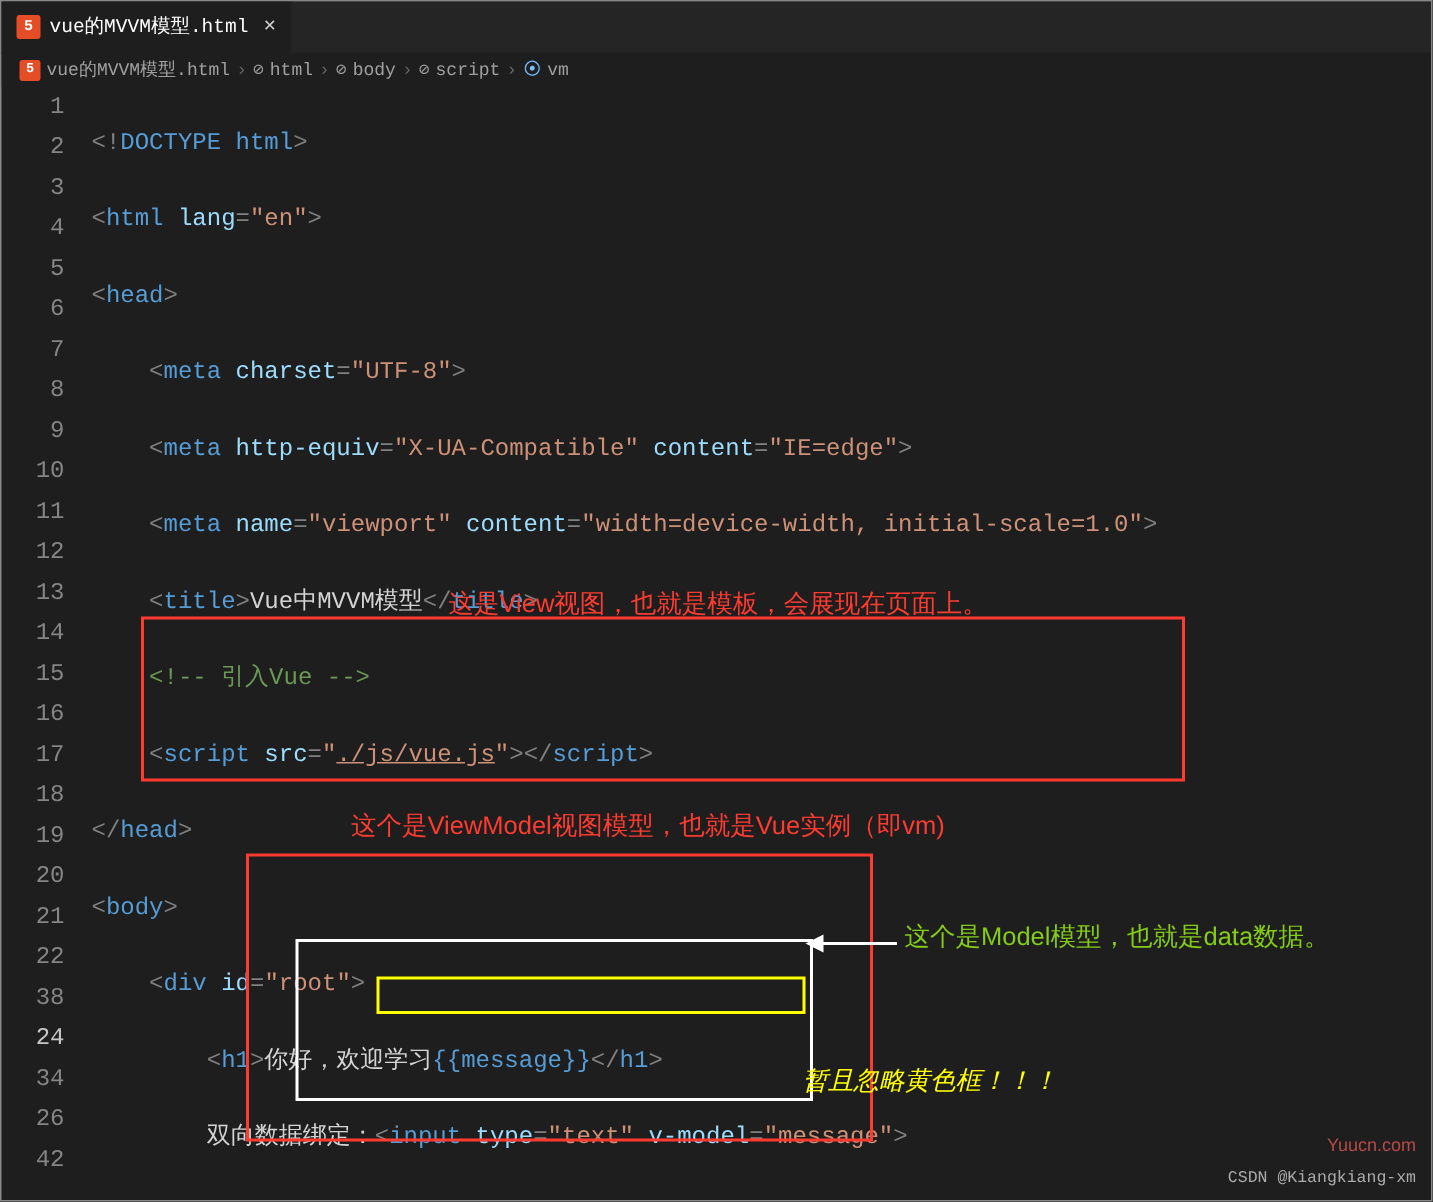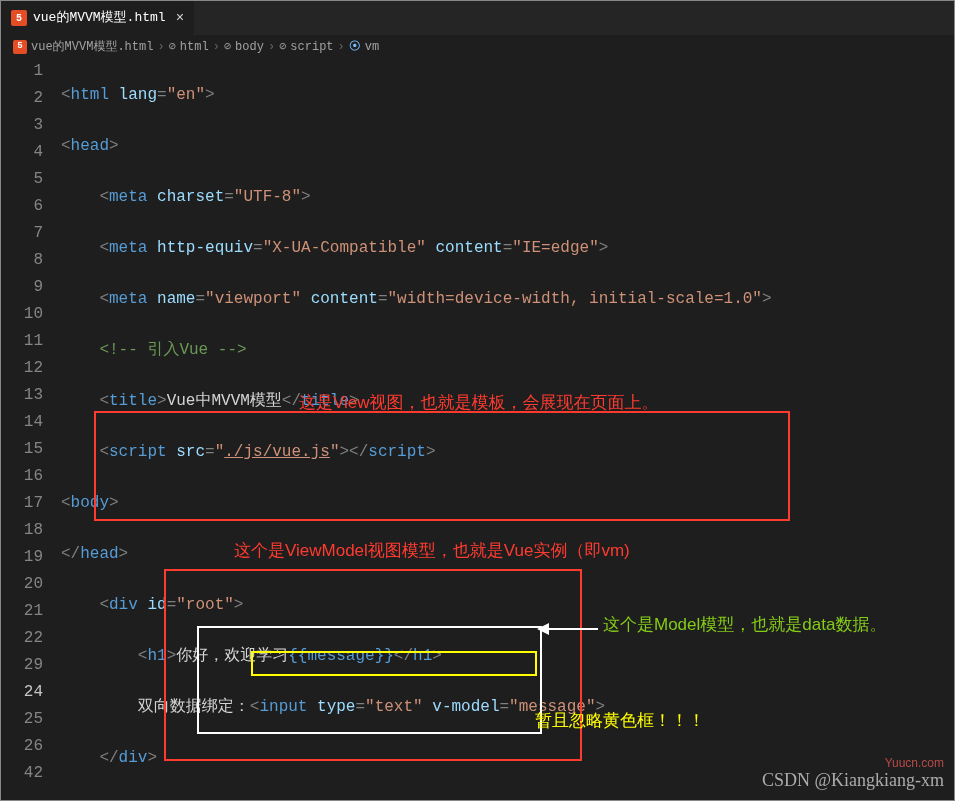--- a/index.html
+++ b/index.html
@@ -92,20 +92,21 @@
   color: #ff3b30;
   font-size: 17px;
   font-family: "Microsoft YaHei", sans-serif;
   white-space: nowrap;
 }
 .annot-white {
   color: #84cc16;
 }
 .annot-yellow {
   color: #ffff00;
+  font-style: italic;
 }
 .box {
   position: absolute;
   border: 2px solid #ff3b30;
   pointer-events: none;
 }
 .box-white { border-color: #ffffff; }
 .box-yellow { border-color: #ffff00; }
 
 .arrow-line {
@@ -127,22 +128,22 @@
   color: #c94f4f;
   font-family: Arial, sans-serif;
   font-size: 12px;
   opacity: 0.9;
 }
 .watermark2 {
   position: absolute;
   right: 10px;
   bottom: 6px;
   color: #bbb;
-  font-family: Liberation Serif, serif;
-  font-size: 18px;
+  font-family: Liberation Mono, monospace;
+  font-size: 11px;
   opacity: 0.9;
 }
 </style>
 </head>
 <body>
 
 <div class="tab-bar">
   <div class="tab">
     <span class="html-icon">5</span>
     <span class="tab-label">vue的MVVM模型.html</span>
@@ -192,37 +193,38 @@
       <div>13</div>
       <div>14</div>
       <div>15</div>
       <div>16</div>
       <div>17</div>
       <div>18</div>
       <div>19</div>
       <div>20</div>
       <div>21</div>
       <div>22</div>
-      <div>29</div>
+      <div>38</div>
       <div class="active">24</div>
-      <div>25</div>
+      <div>34</div>
       <div>26</div>
       <div>42</div>
     </div>
   <div class="code">
+<div class="code-line"><span class="p">&lt;!</span><span class="dt">DOCTYPE </span><span class="dt">html</span><span class="p">&gt;</span></div>
 <div class="code-line"><span class="p">&lt;</span><span class="t">html</span><span class="a"> lang</span><span class="p">=</span><span class="s">"en"</span><span class="p">&gt;</span></div>
 <div class="code-line"><span class="p">&lt;</span><span class="t">head</span><span class="p">&gt;</span></div>
 <div class="code-line">    <span class="p">&lt;</span><span class="t">meta</span><span class="a"> charset</span><span class="p">=</span><span class="s">"UTF-8"</span><span class="p">&gt;</span></div>
 <div class="code-line">    <span class="p">&lt;</span><span class="t">meta</span><span class="a"> http-equiv</span><span class="p">=</span><span class="s">"X-UA-Compatible"</span><span class="a"> content</span><span class="p">=</span><span class="s">"IE=edge"</span><span class="p">&gt;</span></div>
 <div class="code-line">    <span class="p">&lt;</span><span class="t">meta</span><span class="a"> name</span><span class="p">=</span><span class="s">"viewport"</span><span class="a"> content</span><span class="p">=</span><span class="s">"width=device-width, initial-scale=1.0"</span><span class="p">&gt;</span></div>
+<div class="code-line">    <span class="p">&lt;</span><span class="t">title</span><span class="p">&gt;</span><span class="tx">Vue中MVVM模型</span><span class="p">&lt;/</span><span class="t">title</span><span class="p">&gt;</span></div>
 <div class="code-line">    <span class="c">&lt;!-- 引入Vue --&gt;</span></div>
-<div class="code-line">    <span class="p">&lt;</span><span class="t">title</span><span class="p">&gt;</span><span class="tx">Vue中MVVM模型</span><span class="p">&lt;/</span><span class="t">title</span><span class="p">&gt;</span></div>
 <div class="code-line">    <span class="p">&lt;</span><span class="t">script</span><span class="a"> src</span><span class="p">=</span><span class="s">"</span><span class="s ul">./js/vue.js</span><span class="s">"</span><span class="p">&gt;</span><span class="p">&lt;/</span><span class="t">script</span><span class="p">&gt;</span></div>
+<div class="code-line"><span class="p">&lt;/</span><span class="t">head</span><span class="p">&gt;</span></div>
 <div class="code-line"><span class="p">&lt;</span><span class="t">body</span><span class="p">&gt;</span></div>
-<div class="code-line"><span class="p">&lt;/</span><span class="t">head</span><span class="p">&gt;</span></div>
 <div class="code-line">    <span class="p">&lt;</span><span class="t">div</span><span class="a"> id</span><span class="p">=</span><span class="s">"root"</span><span class="p">&gt;</span></div>
 <div class="code-line">        <span class="p">&lt;</span><span class="t">h1</span><span class="p">&gt;</span><span class="tx">你好，欢迎学习</span><span class="t">{{message}}</span><span class="p">&lt;/</span><span class="t">h1</span><span class="p">&gt;</span></div>
 <div class="code-line">        <span class="tx">双向数据绑定：</span><span class="p">&lt;</span><span class="t">input</span><span class="a"> type</span><span class="p">=</span><span class="s">"text"</span><span class="a"> v-model</span><span class="p">=</span><span class="s">"message"</span><span class="p">&gt;</span></div>
 <div class="code-line">    <span class="p">&lt;/</span><span class="t">div</span><span class="p">&gt;</span></div>
 
 
 
 
 
 

